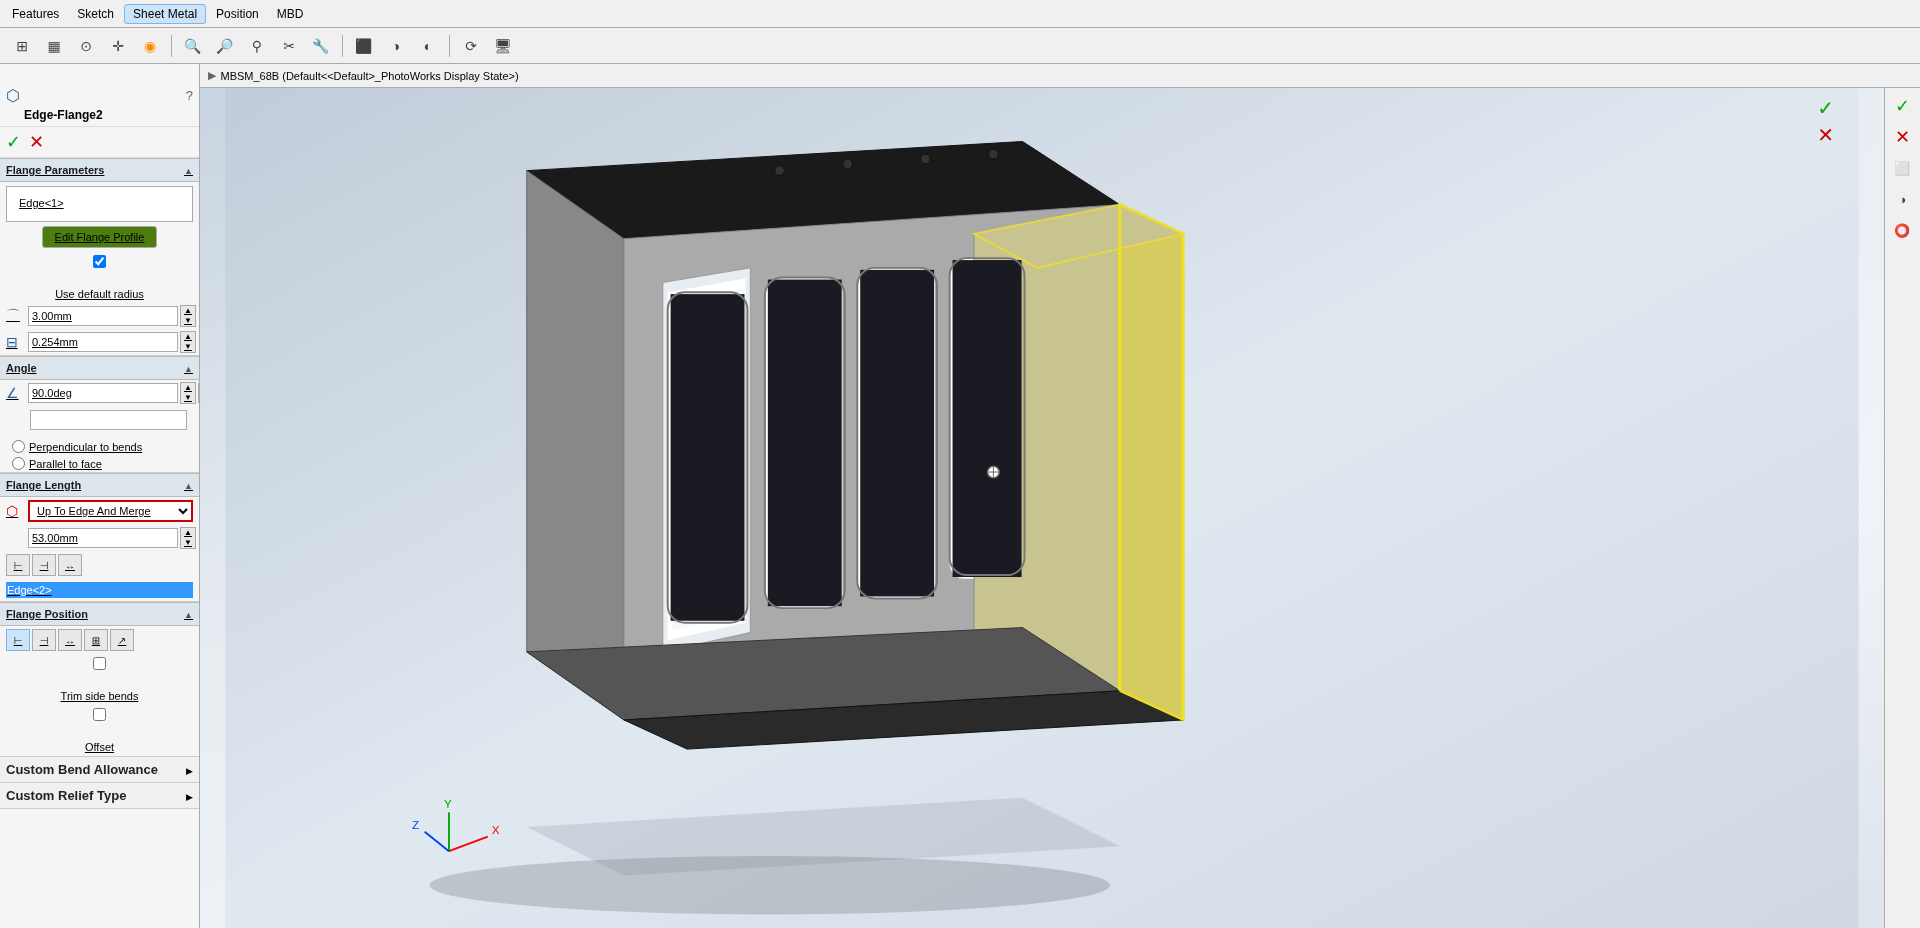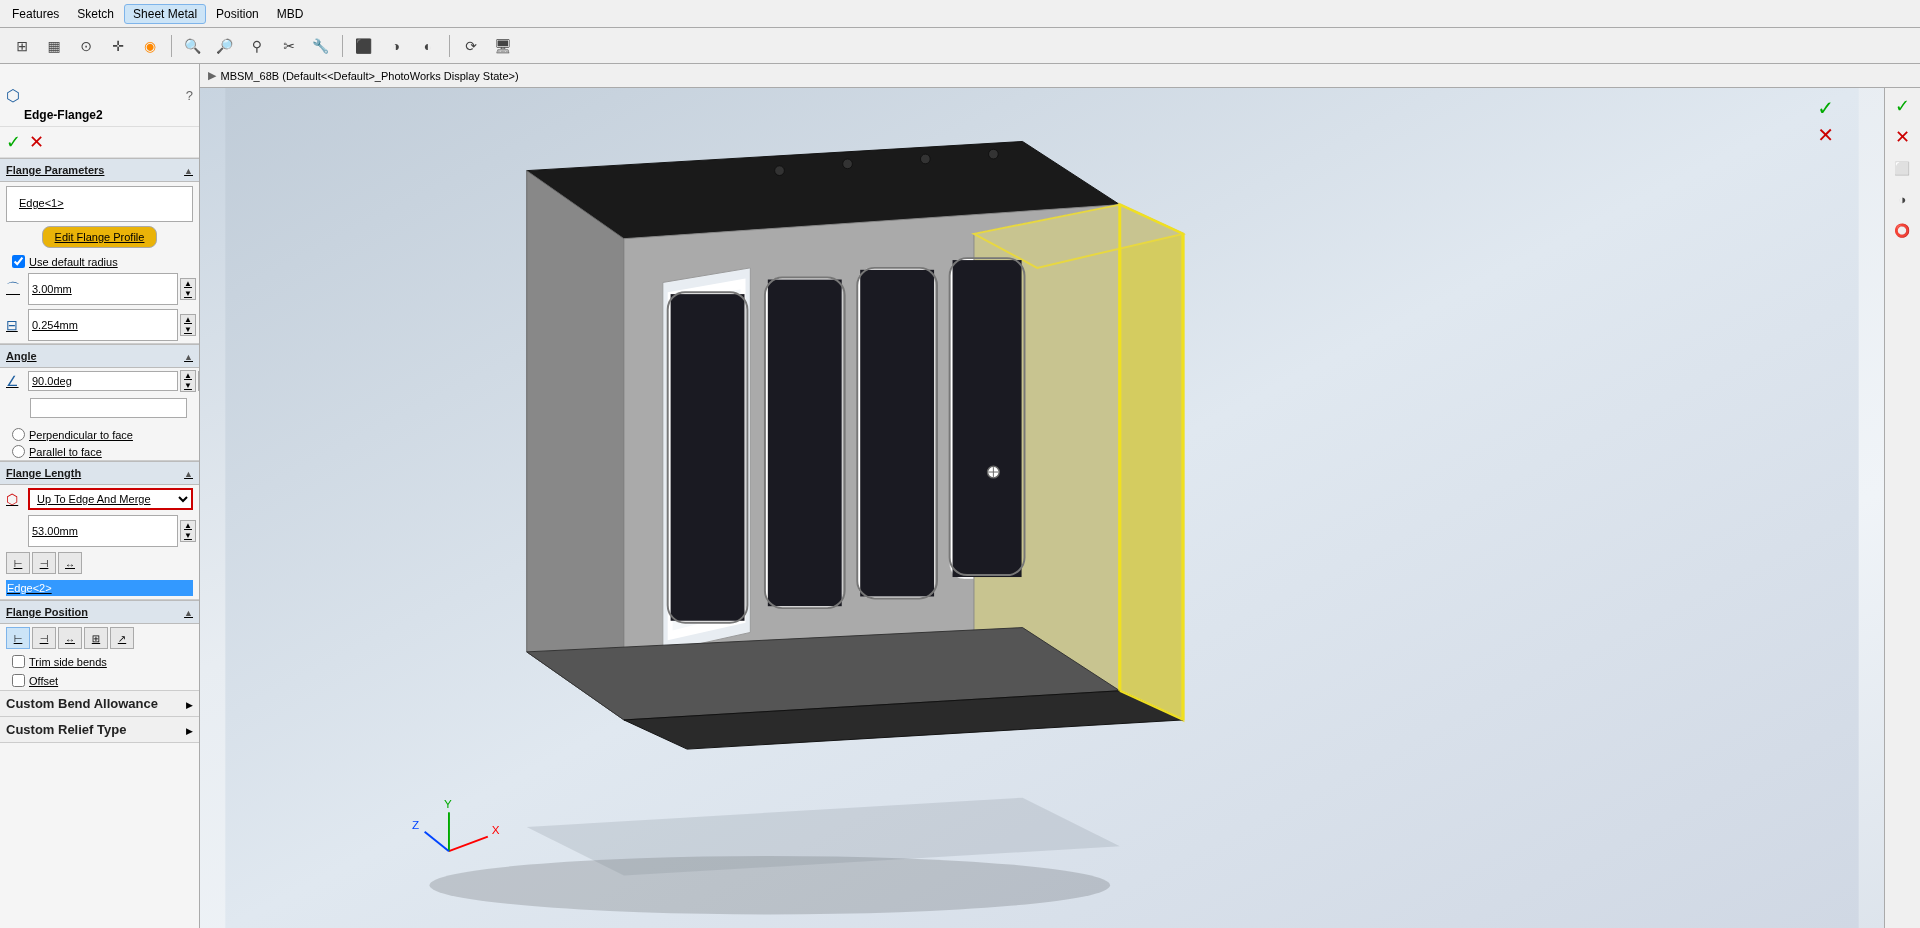--- a/index.html
+++ b/index.html
@@ -69,38 +69,38 @@
     
     .edge-list-box {
       margin: 4px 6px; border: 1px solid #aaa; background: white;
       min-height: 36px; padding: 8px;
     }
     .edge-item { padding: 2px 4px; font-size: 11px; }
 
     
     .edit-flange-btn {
       display: block; margin: 4px auto; padding: 4px 12px;
-      background: #eab308; border: 1px solid #aaa; cursor: pointer;
-      font-size: 11px; border-radius: 8px;
+      background: #4d7c0f; border: 1px solid #aaa; cursor: pointer;
+      font-size: 11px; border-radius: 3px;
     }
 
     
     .checkbox-row {
-      display: flex; align-items: center; gap: 4px;
-      padding: 3px 12px; font-size: 11px;
+      display: flex; align-items: center; gap: 20px;
+      padding: 3px 4px; font-size: 11px; flex-direction: column;
     }
     .checkbox-row input[type=checkbox] { cursor: pointer; }
 
     
     .spinner-row {
       display: flex; align-items: center; gap: 2px; padding: 2px 6px;
     }
     .spinner-icon { font-size: 14px; color: #2060a0; min-width: 20px; }
     .spinner-input {
-      flex: 1; height: 32px; border: 1px solid #aaa; font-size: 11px;
+      flex: 1; height: 20px; border: 1px solid #aaa; font-size: 11px;
       padding: 1px 3px; background: white;
     }
     .spinner-btns {
       display: flex; flex-direction: column; border: 1px solid #aaa; background: #e8e8e8;
     }
     .spinner-up, .spinner-down {
       width: 14px; height: 10px; cursor: pointer; font-size: 8px;
       display: flex; align-items: center; justify-content: center;
       border: none; background: #e8e8e8; line-height: 1;
     }
@@ -312,21 +312,21 @@
         </div>
         <button class="angle-icon-btn">🔒</button>
       </div>
 
       <div class="comm-section">
         <div class="angle-text-box"></div>
       </div>
 
       <div class="radio-row">
         <input type="radio" name="angle-type" style="">
-        <label>Perpendicular to face</label>
+        <label>Perpendicular to bends</label>
       </div>
       <div class="radio-row">
         <input type="radio" name="angle-type" style="">
         <label>Parallel to face</label>
       </div>
     </div>
 
     <div class="section-with-collapse">
       <div class="section-header">
         <span class="section-title">Flange Length</span>

